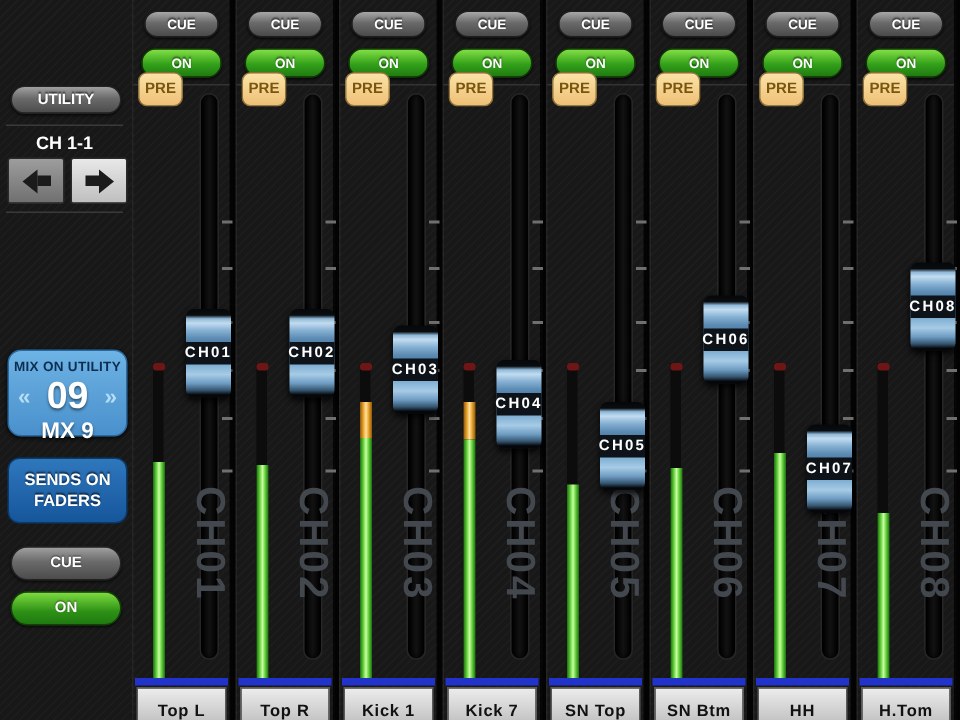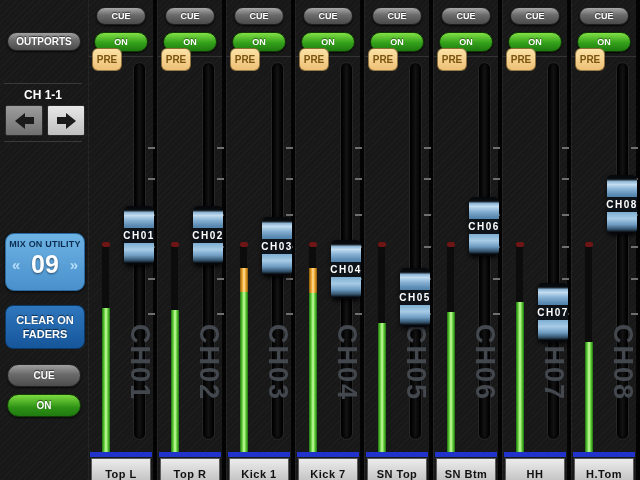--- a/index.html
+++ b/index.html
@@ -86,21 +86,21 @@
   .color-bar{position:absolute;left:1px;right:1px;top:452px;height:5px;background:#2233cc;}
   .name-plate{position:absolute;left:2px;right:2px;top:458px;height:32px;
          background:linear-gradient(#ececec,#b4b4b4);border:1px solid #5a5a5a;box-sizing:border-box;
          color:#111;font-size:11px;font-weight:bold;display:flex;align-items:center;justify-content:center;
          letter-spacing:.5px;}
 </style>
 </head>
 <body class="texture">
 
 <div id="sidebar">
-  <div class="pill" style="top:32px">OUTPORTS</div>
+  <div class="pill" style="top:57px">UTILITY</div>
   <div class="divider" style="top:83px"></div>
   <div id="bank-label">CH 1-1</div>
   <div class="nav-btn" id="nav-left">
     <span class="arrow">
         <span class="head-l"></span>
         <span class="shaft"></span>
       </span>
   </div>
   <div class="nav-btn" id="nav-right">
     <span class="arrow">
@@ -110,24 +110,25 @@
   </div>
   <div class="divider" style="top:141px"></div>
 
   <div id="mix-panel">
     <div class="title">MIX ON UTILITY</div>
     <div class="row">
       <span class="chev">«</span>
       <span class="num">09</span>
       <span class="chev">»</span>
     </div>
+    <div class="mixname">MX 9</div>
   </div>
 
   <div id="sends-btn">
-    <span>CLEAR ON</span>
+    <span>SENDS ON</span>
     <span>FADERS</span>
   </div>
 
   <div class="pill" id="sb-cue">CUE</div>
   <div class="pill" id="sb-on">ON</div>
 </div>
 
 <div id="strips">
   <div class="strip texture">
     <div class="cue-btn">CUE</div>

